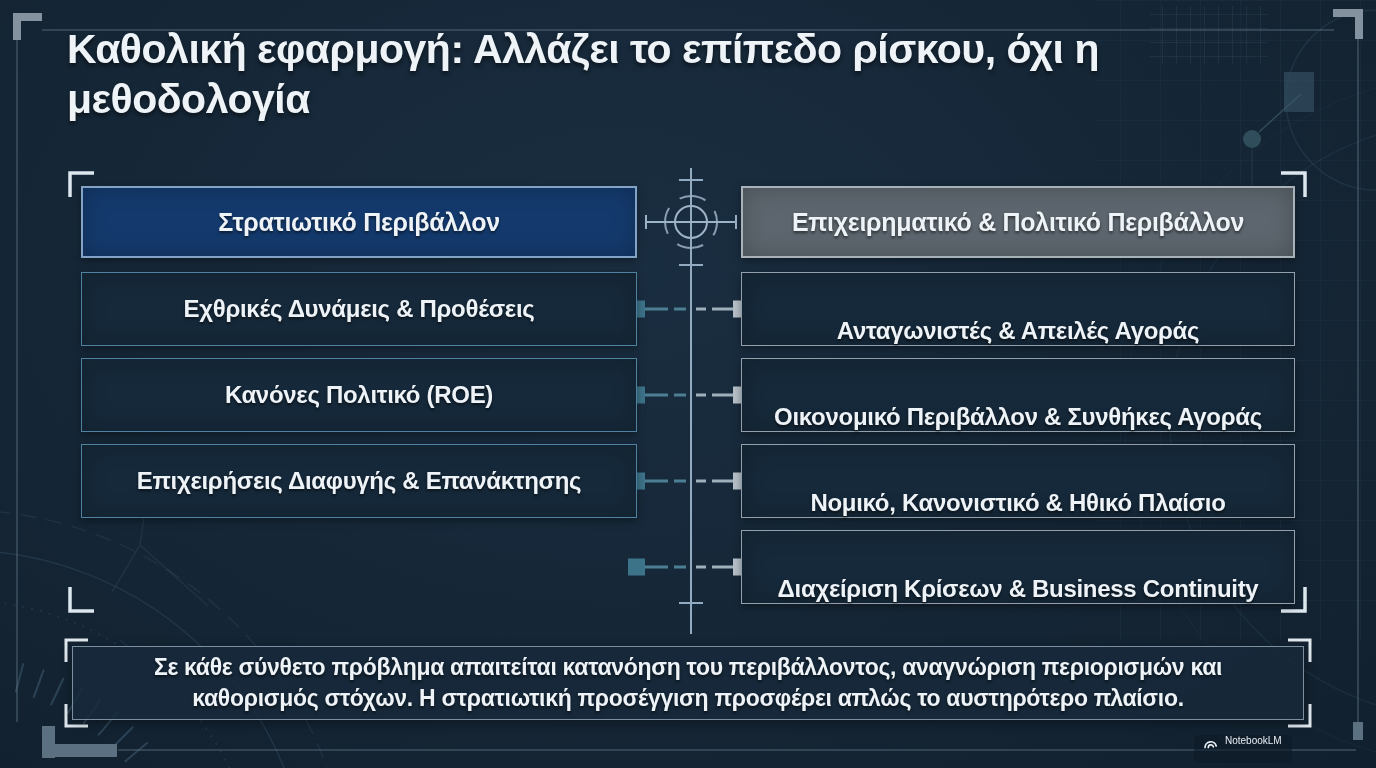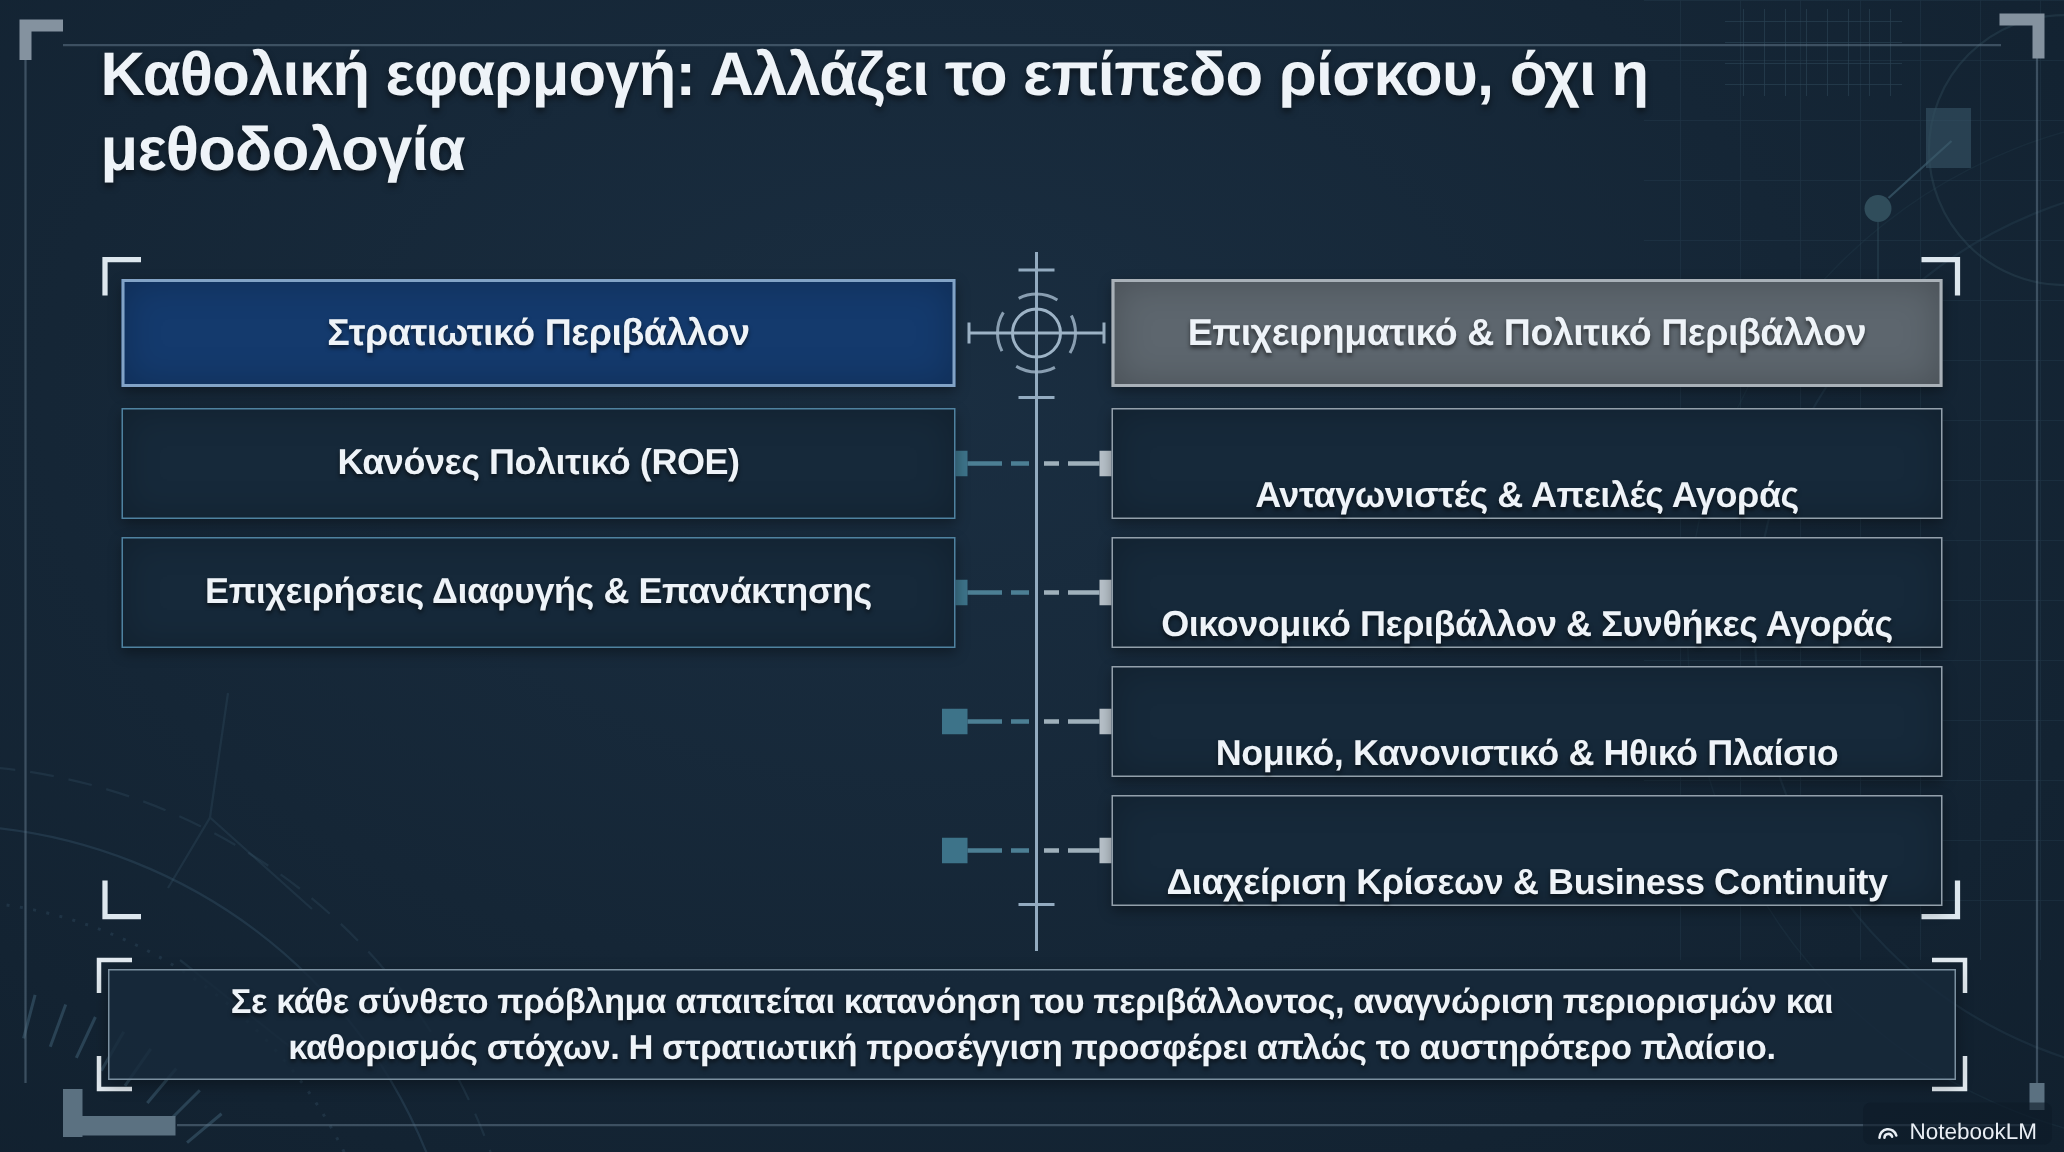--- a/index.html
+++ b/index.html
@@ -36,23 +36,23 @@
     background:rgba(23,41,58,.82);border:1.5px solid #7b90a0;
     display:flex;align-items:center;justify-content:center;
     box-shadow:0 3px 10px rgba(0,0,0,.35);
   }
   .note p{
     margin:16px;padding:0 46px;text-align:center;
     font-size:23px;font-weight:bold;line-height:1.34;letter-spacing:-.3px;
     color:#eef3f8;text-shadow:0 2px 3px rgba(0,0,0,.55);
   }
   .badge{
-    position:absolute;left:1242px;top:735px;height:28px;padding:0 10px 0 8px;
-    display:flex;align-items:flex-end;gap:6px;border-radius:5px;
-    background:rgba(13,27,40,.6);color:#e9eef4;font-size:15px;
+    position:absolute;left:1194px;top:735px;height:28px;padding:0 10px 0 8px;
+    display:flex;align-items:flex-start;gap:6px;border-radius:5px;
+    background:rgba(13,27,40,.6);color:#e9eef4;font-size:10px;
   }
   .badge span{white-space:nowrap;}
 </style>
 </head>
 <body>
 
 <div class="slide">
 
   <svg class="deco" viewBox="0 0 1376 768">
     <defs>
@@ -164,20 +164,23 @@
     </g>
   </svg>
 
   <h1 class="title">Καθολική εφαρμογή: Αλλάζει το επίπεδο ρίσκου, όχι η μεθοδολογία</h1>
 
   <div class="col col-left">
     <div class="box hdr hdr-left">
       <span>Στρατιωτικό Περιβάλλον</span>
     </div>
     <div class="box row row-left">
+      <span>Εχθρικές Δυνάμεις &amp; Προθέσεις</span>
+    </div>
+    <div class="box row row-left">
       <span>Κανόνες Πολιτικό (ROE)</span>
     </div>
     <div class="box row row-left">
       <span>Επιχειρήσεις Διαφυγής &amp; Επανάκτησης</span>
     </div>
   </div>
 
   <div class="col col-right">
     <div class="box hdr hdr-right">
       <span>Επιχειρηματικό &amp; Πολιτικό Περιβάλλον</span>

